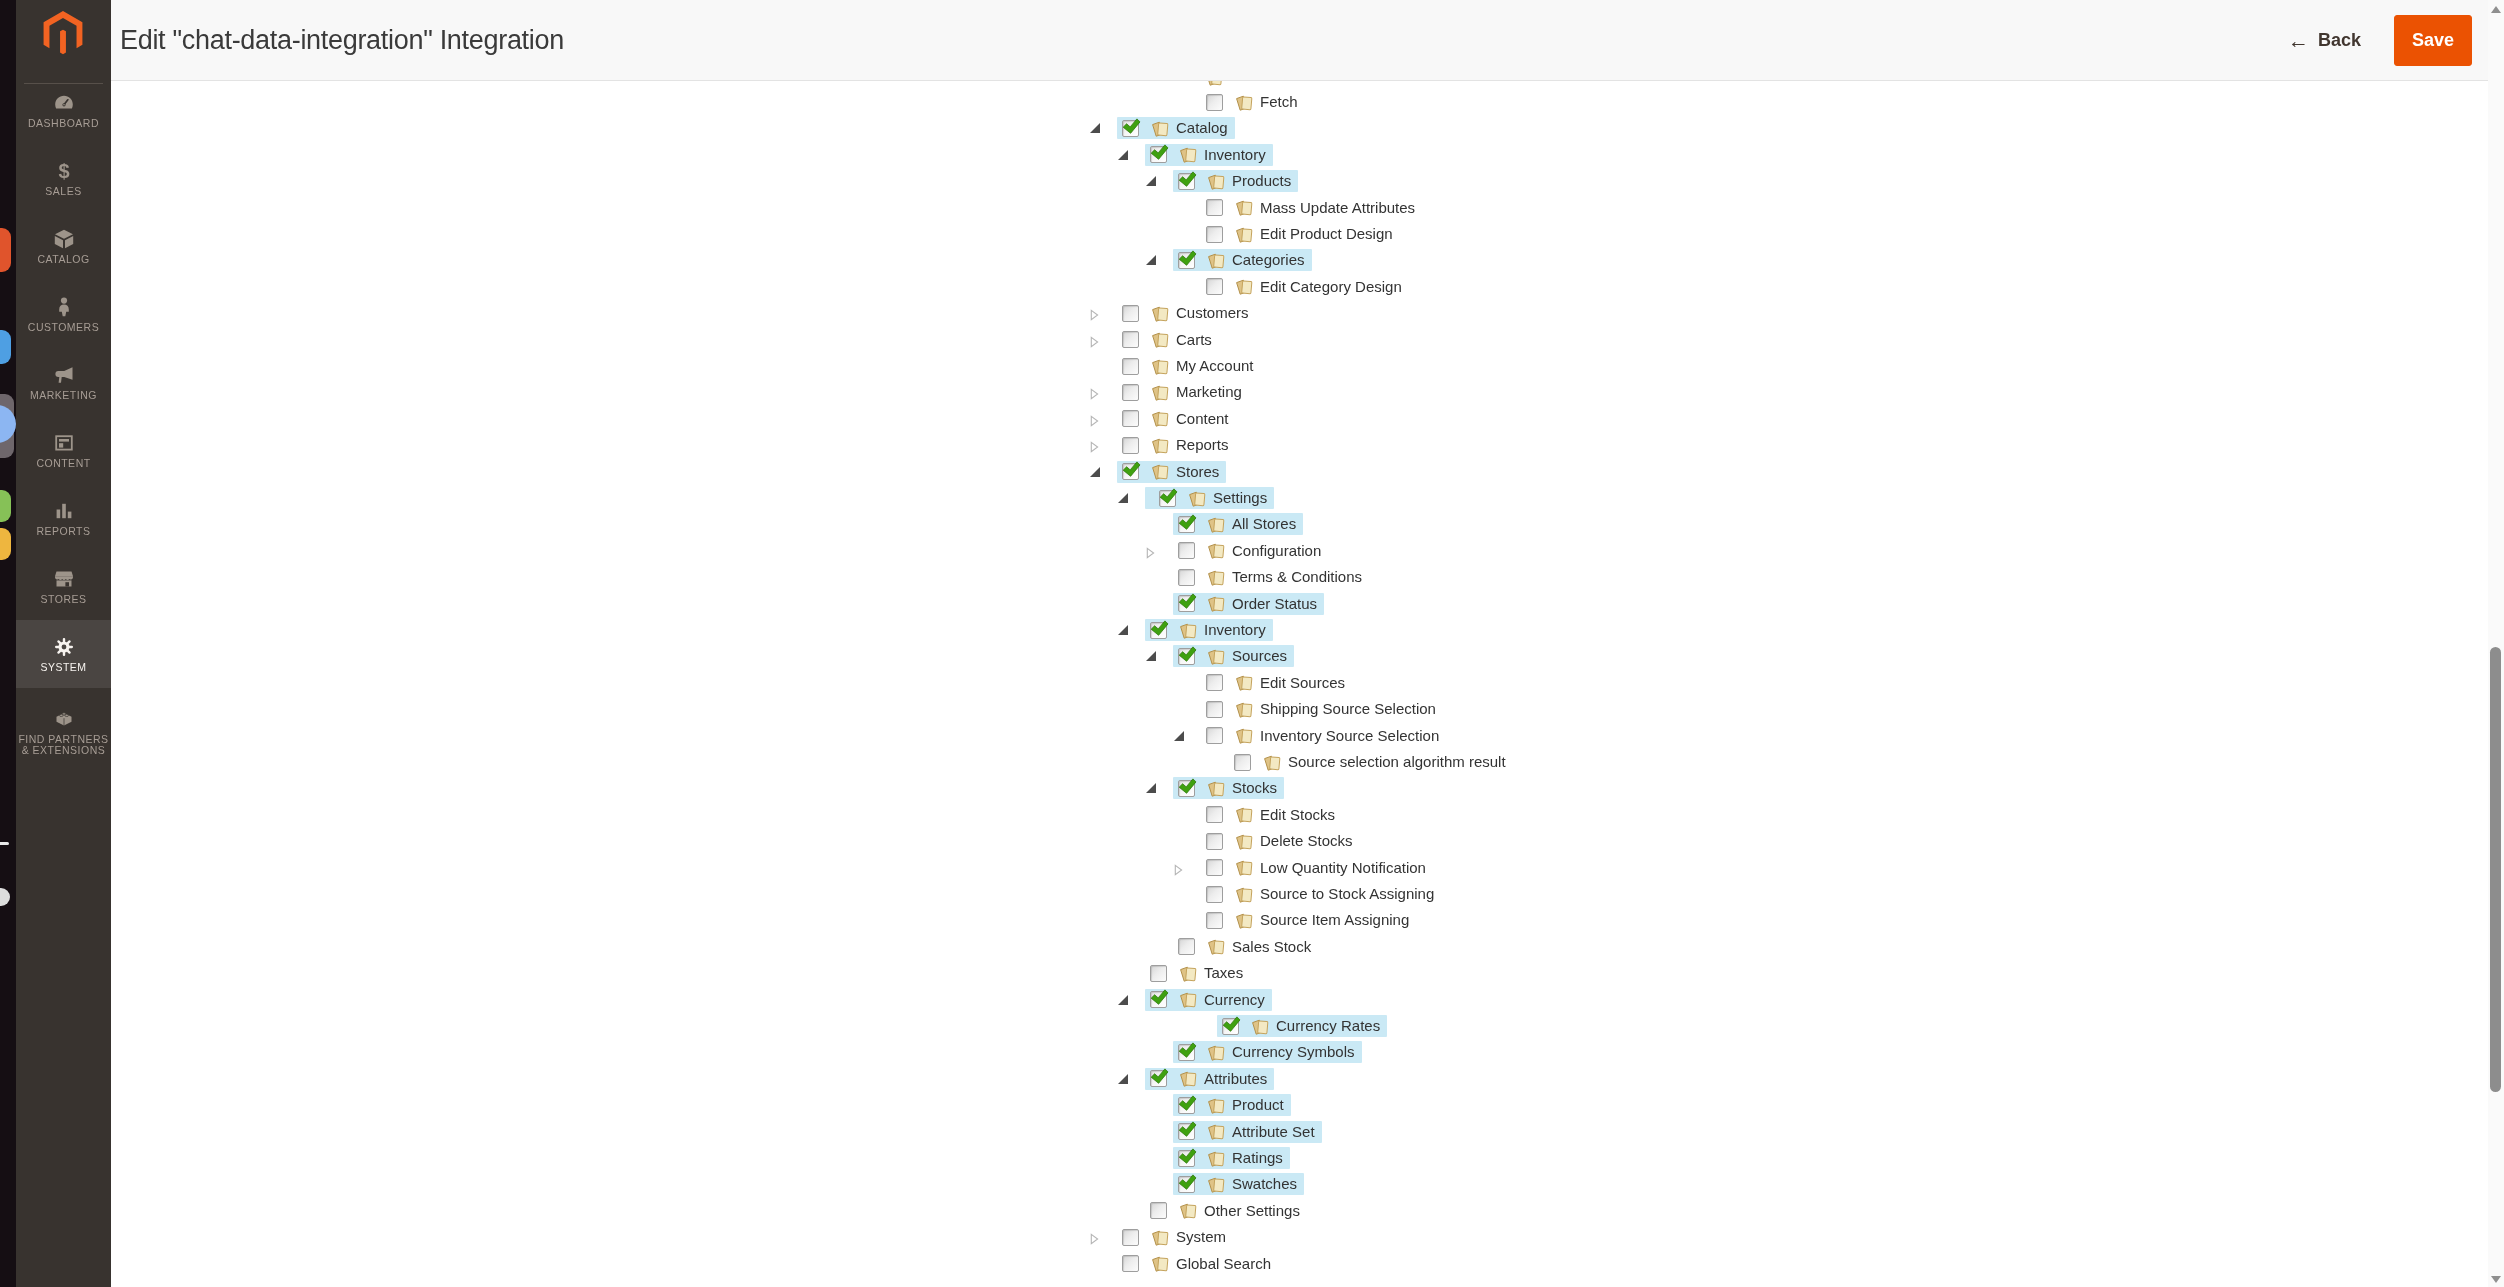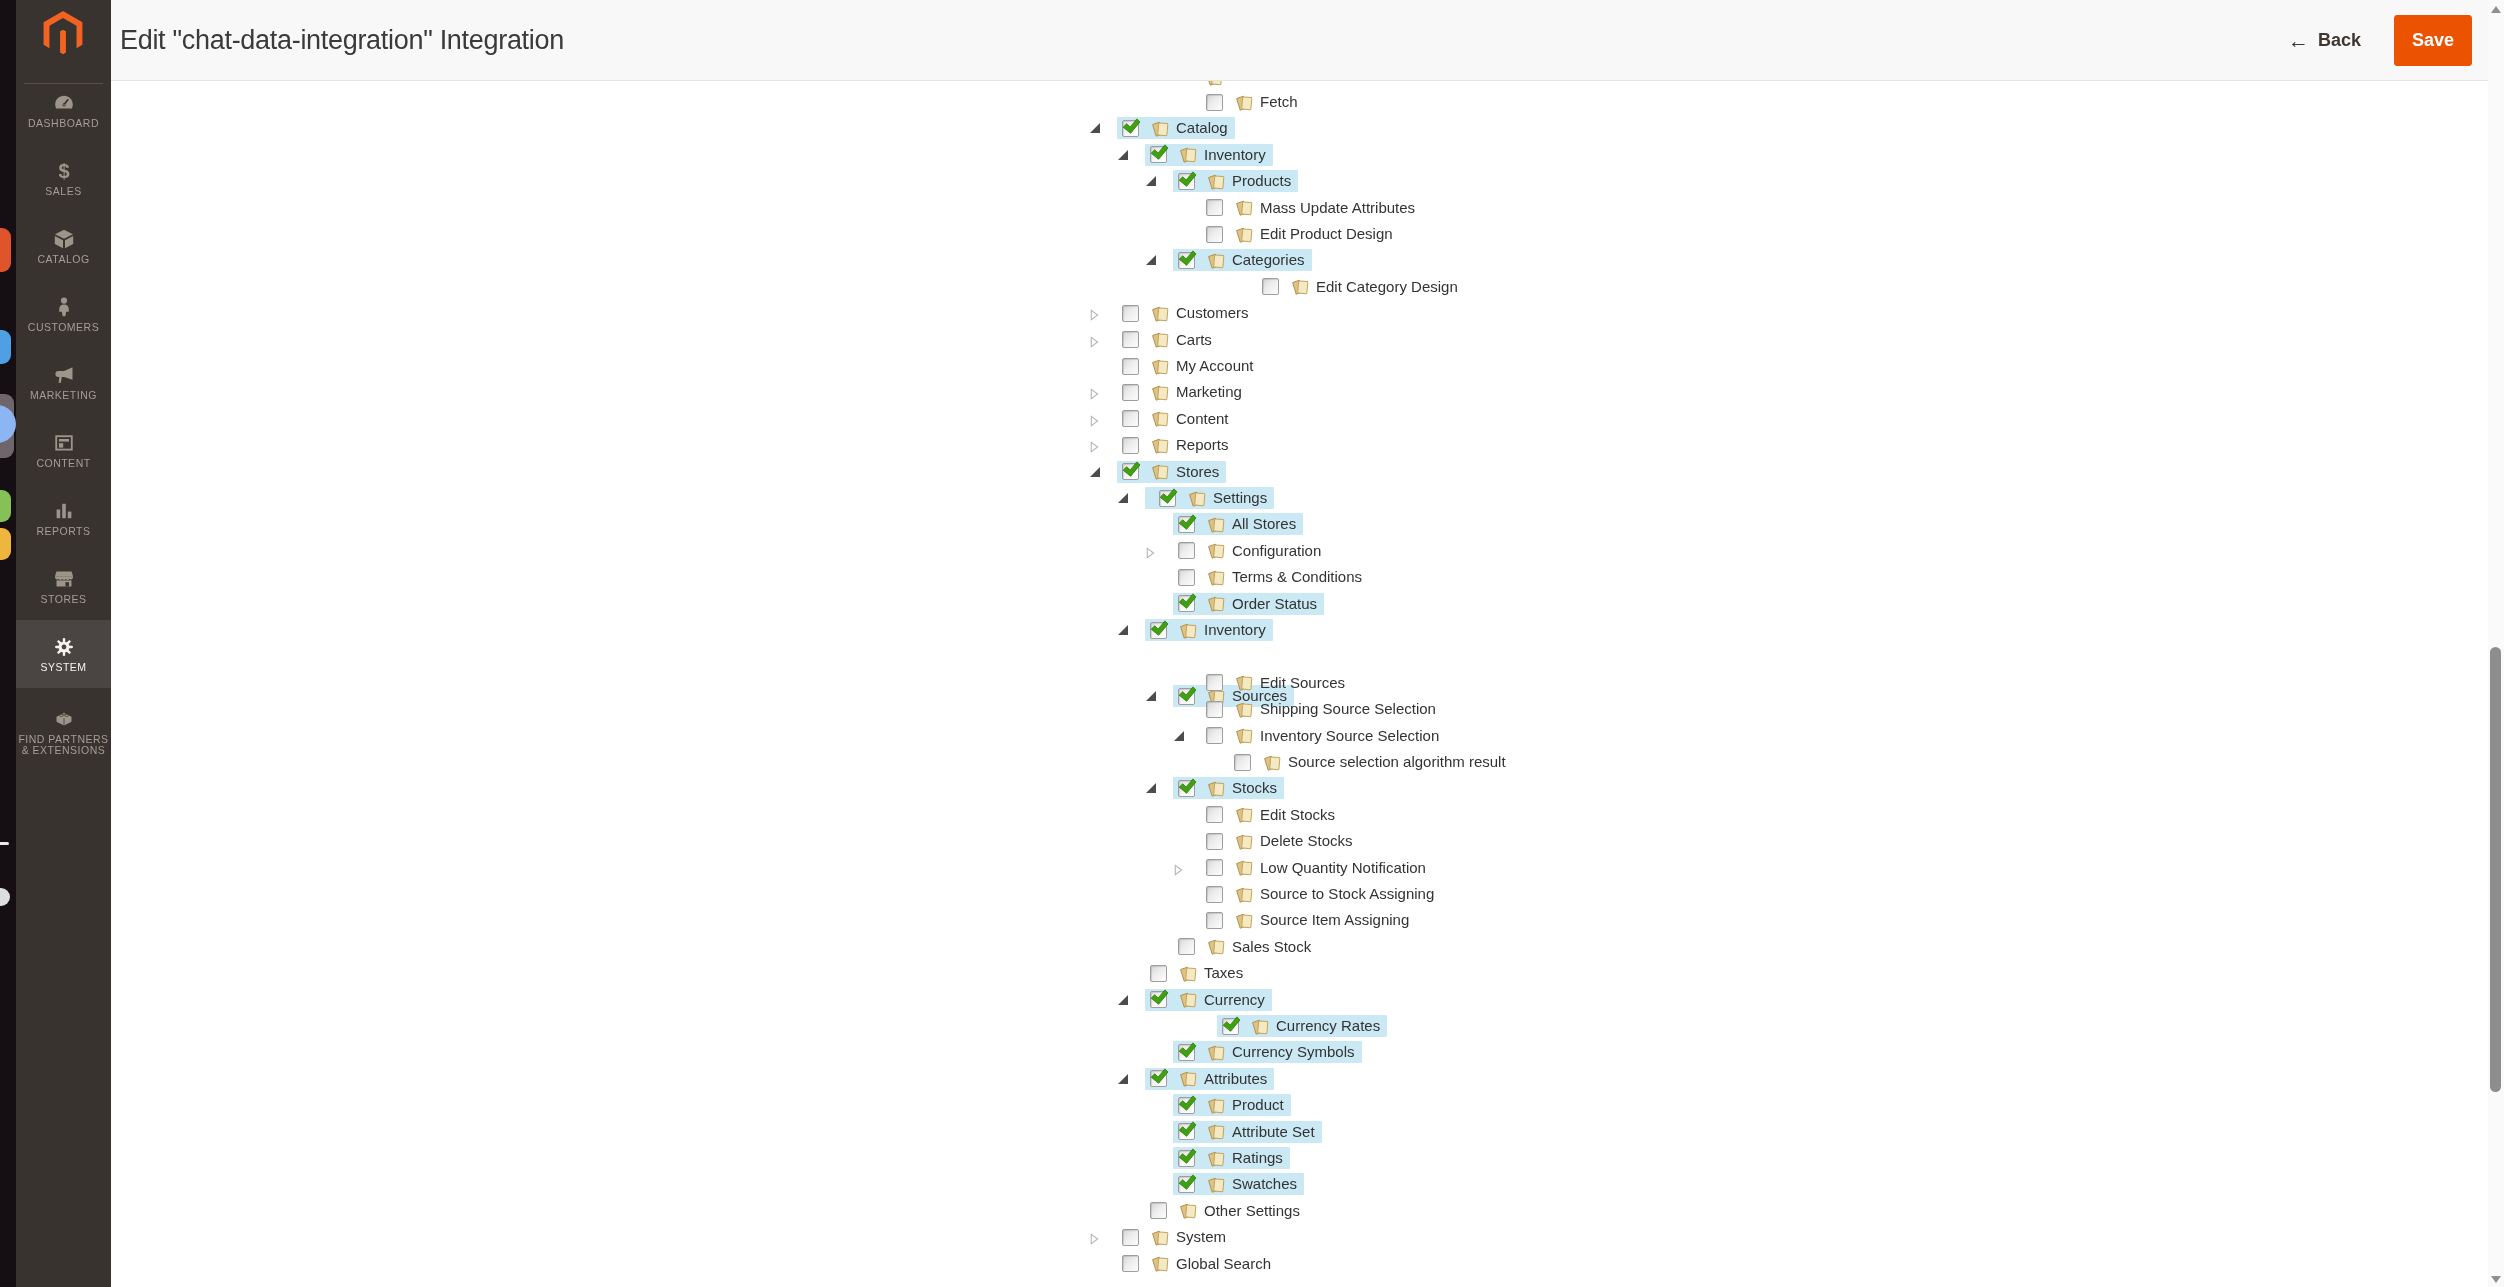--- a/index.html
+++ b/index.html
@@ -333,21 +333,21 @@
                 <path d="M2.6 4.6 9.3 2.2l3.6 11.6-6.7 2.4z" fill="#dfc386" stroke="#b3914b" stroke-width="1"></path>
                 <g transform="rotate(5 13 9)">
                   <rect x="8.2" y="3.2" width="9.2" height="12.2" rx="1" fill="#f3e9c3" stroke="#c4a35c" stroke-width="1"></rect>
                 </g>
               </svg>
             </span>
             <span class="nlabel">Categories</span>
           </span>
         </div>
         <div class="trow" style="top: 192.8px;">
-          <span class="anchor" style="left: 1146px; align-items: center;">
+          <span class="anchor" style="left: 1090px; align-items: center;">
             <span class="cb" role="checkbox" aria-checked="false"></span>
             <span class="fold">
               <svg viewBox="0 0 20 17">
                 <path d="M2.6 4.6 9.3 2.2l3.6 11.6-6.7 2.4z" fill="#dfc386" stroke="#b3914b" stroke-width="1"></path>
                 <g transform="rotate(5 13 9)">
                   <rect x="8.2" y="3.2" width="9.2" height="12.2" rx="1" fill="#f3e9c3" stroke="#c4a35c" stroke-width="1"></rect>
                 </g>
               </svg>
             </span>
             <span class="nlabel">Edit Category Design</span>
@@ -569,21 +569,21 @@
               <svg viewBox="0 0 20 17">
                 <path d="M2.6 4.6 9.3 2.2l3.6 11.6-6.7 2.4z" fill="#dfc386" stroke="#b3914b" stroke-width="1"></path>
                 <g transform="rotate(5 13 9)">
                   <rect x="8.2" y="3.2" width="9.2" height="12.2" rx="1" fill="#f3e9c3" stroke="#c4a35c" stroke-width="1"></rect>
                 </g>
               </svg>
             </span>
             <span class="nlabel">Inventory</span>
           </span>
         </div>
-        <div class="trow" style="top: 562.4px; margin-top: 40px;">
+        <div class="trow" style="top: 562.4px;">
           <span class="exp" style="left: 1035px;"></span>
           <span class="anchor hl" style="left: 1062px;">
             <span class="cb checked" role="checkbox" aria-checked="true">
               <svg viewBox="0 0 19 16">
                 <path d="M1.2 9.2 4.6 5.8l3.6 3.1L14.9.9l3.1 3L8.6 15.3z" fill="#3fa110" stroke="#2c7a0a" stroke-width=".8"></path>
               </svg>
             </span>
             <span class="fold">
               <svg viewBox="0 0 20 17">
                 <path d="M2.6 4.6 9.3 2.2l3.6 11.6-6.7 2.4z" fill="#dfc386" stroke="#b3914b" stroke-width="1"></path>

